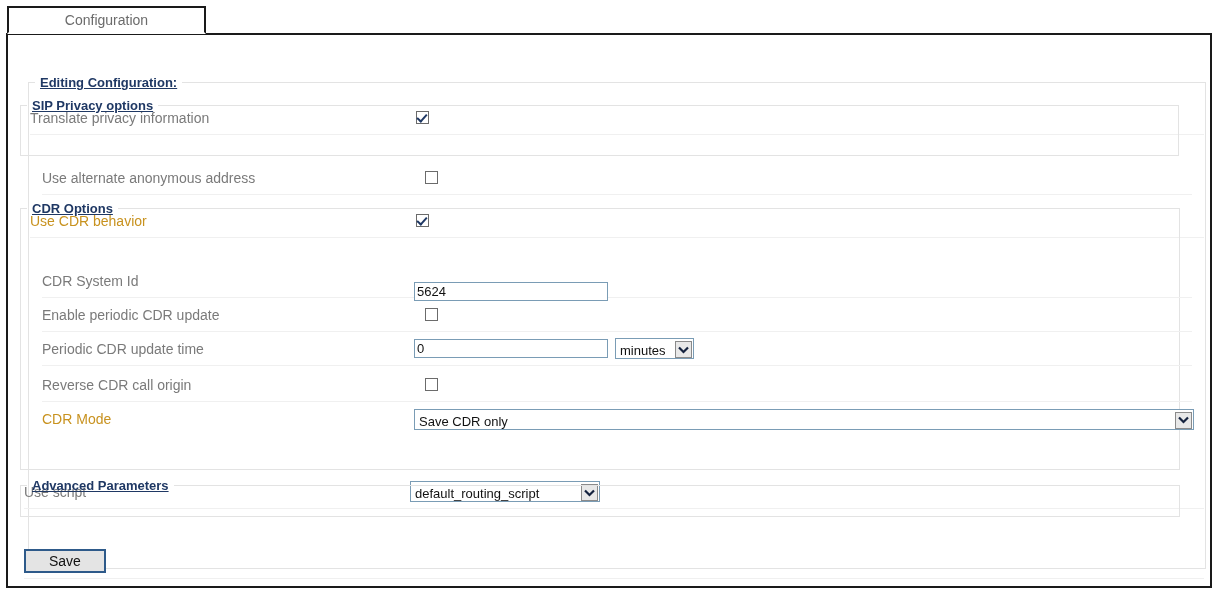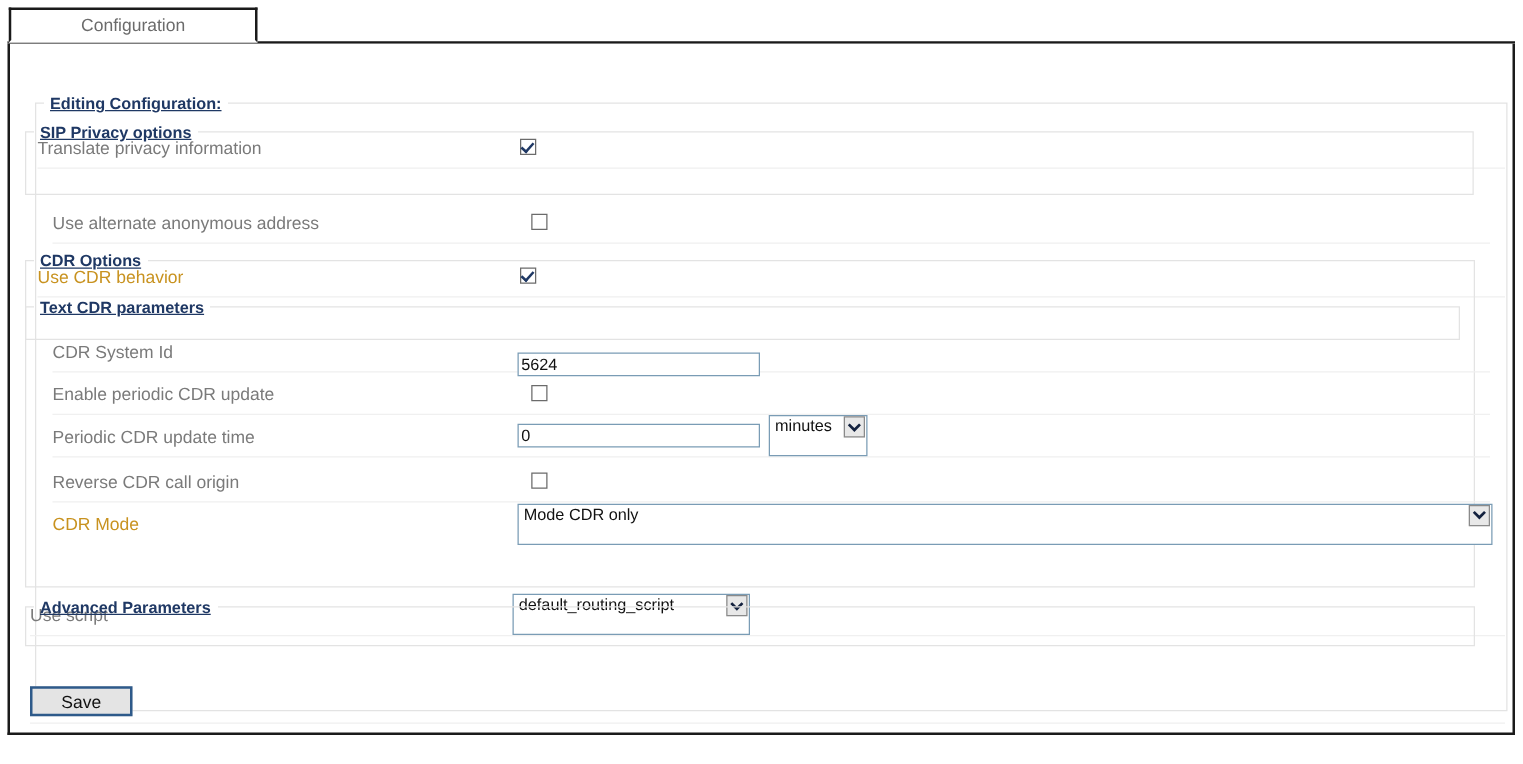--- a/index.html
+++ b/index.html
@@ -168,29 +168,29 @@
     background: #ffffff;
     box-sizing: border-box;
     font-family: "Liberation Sans", sans-serif;
     font-size: 13px;
     color: #111111;
     padding: 0 2px;
     outline: none;
   }
 
   .sel {
-    height: 33px;
+    height: 21px;
     border: 1px solid #7a9cb5;
     background: #ffffff;
     box-sizing: border-box;
     font-family: "Liberation Sans", sans-serif;
     font-size: 13px;
     color: #111111;
     display: flex;
-    align-items: flex-start;
+    align-items: flex-end;
     cursor: pointer;
     position: relative;
   }
   .sel .sel-val {
     padding-left: 4px;
     flex: 1;
     white-space: nowrap;
     overflow: hidden;
   }
   .sel .arrow {
@@ -286,32 +286,29 @@
   </div>
 
   <div class="row" style="left:34px; top:333px; width:1150px;">
     <span class="lbl">Reverse CDR call origin</span>
     <span class="cb" style="position:absolute; left:383px;"></span>
   </div>
 
   <div class="row noline" style="left:34px; top:367px; width:1150px;">
     <span class="lbl gold">CDR Mode</span>
     <div class="sel" style="position:absolute; left:372px; width:780px;">
-      <span class="sel-val">Mode CDR only</span>
+      <span class="sel-val">Save CDR only</span>
       <span class="arrow">
         <svg width="11" height="8" viewBox="0 0 11 8">
           <polyline points="1,1.5 5.5,6 10,1.5" fill="none" stroke="#14223f" stroke-width="2.2"></polyline>
         </svg>
       </span>
     </div>
   </div>
 
-  <fieldset class="fs-textcdr">
-    <legend>Text CDR parameters</legend>
-  </fieldset>
 
   <div class="row" style="left:16px; top:440px; width:1180px;">
     <span class="lbl">Use script</span>
     <div class="sel" style="position:absolute; left:386px; width:190px;">
       <span class="sel-val">default_routing_script</span>
       <span class="arrow">
         <svg width="11" height="8" viewBox="0 0 11 8">
           <polyline points="1,1.5 5.5,6 10,1.5" fill="none" stroke="#14223f" stroke-width="2.2"></polyline>
         </svg>
       </span>

